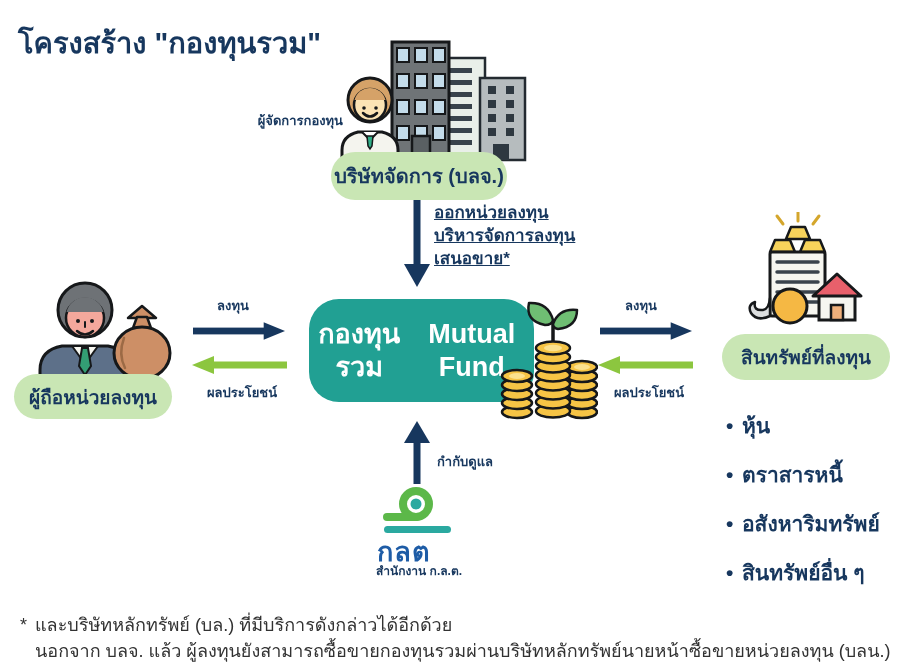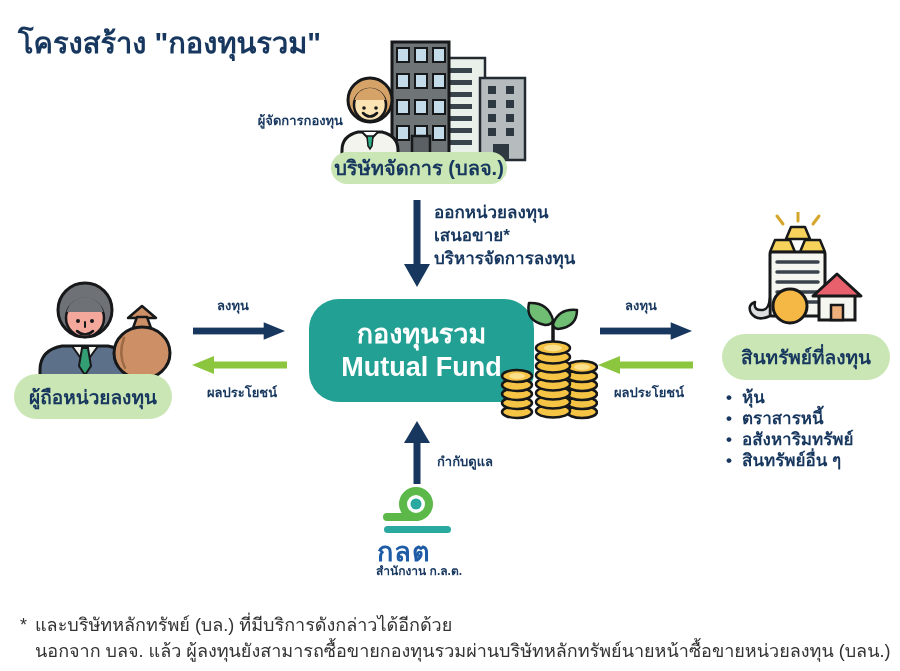--- a/index.html
+++ b/index.html
@@ -7,52 +7,52 @@
     --sec-green:#5cb849; --sec-teal:#2aa9a0; --sec-blue:#1e5ca6; --footnote:#323232;
   }
   *{box-sizing:border-box; margin:0; padding:0;}
   body{background:#fff; font-family:"Liberation Sans","DejaVu Sans",sans-serif;}
   #stage{position:relative; width:900px; height:671px; background:#ffffff; overflow:hidden;}
   .abs{position:absolute;}
   .title{left:18px; top:20px; font-size:29px; font-weight:bold; color:var(--navy); white-space:nowrap;}
   .small-label{position:absolute; font-size:13px; font-weight:bold; color:var(--navy); white-space:nowrap;}
   .pill{position:absolute; background:var(--pill); border-radius:26px; display:flex; align-items:center; justify-content:center;
         font-weight:bold; color:var(--navy); white-space:nowrap; z-index:6;}
-  .mgmt-pill{left:331px; top:152px; width:176px; height:32px; font-size:20px;}
+  .mgmt-pill{left:331px; top:152px; width:176px; height:48px; font-size:20px;}
   .holder-pill{left:14px; top:374px; width:158px; height:45px; font-size:19px;}
   .assets-pill{left:722px; top:334px; width:168px; height:46px; font-size:19px;text-align:right;}
   .icon{position:absolute;}
   .icon svg{display:block; width:100%; height:100%;}
   .buildings-icon{left:330px; top:38px; width:212px; height:127px; z-index:2;}
   .holder-icon{left:30px; top:280px; width:150px; height:104px; z-index:2;}
   .coins-icon{left:498px; top:296px; width:100px; height:124px; z-index:7;}
   .assets-icon{left:743px; top:212px; width:128px; height:126px; z-index:2;}
   .sec-logo{left:383px; top:487px; width:72px; height:46px;}
   .arrow{position:absolute;}
   .arrow svg{display:block; width:100%; height:100%;}
   .down-arrow{left:404px; top:200px; width:26px; height:87px;}
   .up-arrow{left:404px; top:421px; width:26px; height:63px;}
   .l-navy-arrow{left:193px; top:322px; width:92px; height:18px;}
   .l-green-arrow{left:192px; top:356px; width:95px; height:18px;}
   .r-navy-arrow{left:600px; top:322px; width:92px; height:18px;}
   .r-green-arrow{left:598px; top:356px; width:95px; height:18px;}
   .f-navy{fill:var(--navy);} .f-green{fill:var(--green);}
-  .duties{position:absolute; left:434px; top:201px; font-size:17px; font-weight:bold; color:var(--navy); line-height:23px; white-space:nowrap;}
+  .duties{position:absolute; left:434px; top:201px; font-size:17px; font-weight:bold; color:var(--navy); line-height:23px; white-space:nowrap;text-decoration:underline;}
   .fund-box{position:absolute; left:309px; top:299px; width:225px; height:103px; background:var(--teal); border-radius:30px;
-            display:flex; flex-direction:column; align-items:center; justify-content:center; z-index:5;
+            display:flex; flex-direction:row; align-items:center; justify-content:center; z-index:5;
             color:#ffffff; font-weight:bold; font-size:27px; line-height:33px; text-align:center;}
   .manager-label{left:205px; top:110px; width:138px; text-align:right;}
   .lbl-center{text-align:center;}
   .l-invest-label{left:187px; top:295px; width:92px;}
   .l-benefit-label{left:187px; top:382px; width:110px;}
   .r-invest-label{left:595px; top:295px; width:92px;}
   .r-benefit-label{left:594px; top:382px; width:110px;}
   .supervise-label{left:437px; top:451px;}
   .asset-items{position:absolute; left:726px; top:387px; list-style:none; z-index:2;}
-  .asset-items li{position:relative; padding-left:16px; font-size:17px; font-weight:bold; color:var(--navy); line-height:21px; white-space:nowrap;}
+  .asset-items li{position:relative; padding-left:16px; font-size:21px; font-weight:bold; color:var(--navy); line-height:21px; white-space:nowrap;margin-top:28px;}
   .asset-items li::before{content:"\2022"; position:absolute; left:0; top:0; color:var(--navy);}
   .sec-text{position:absolute; left:377px; top:530px; width:84px; font-size:27px; font-weight:bold;
             color:var(--sec-blue); letter-spacing:1px;}
   .sec-office{position:absolute; left:337px; top:561px; width:164px; text-align:center; font-size:12px; font-weight:bold; color:var(--navy); white-space:nowrap;}
   .footnote{position:absolute; left:20px; top:612px; width:872px; display:flex; gap:8px;
             font-size:18px; color:var(--footnote); line-height:26px;}
   .footnote .marker{flex:0 0 auto;}
 </style>
 </head>
 <body>
@@ -120,22 +120,22 @@
   <div class="pill mgmt-pill">บริษัทจัดการ (บลจ.)</div>
 
   <span class="arrow down-arrow">
     <svg viewBox="0 0 26 87" xmlns="http://www.w3.org/2000/svg">
       <rect x="9.5" y="0" width="7" height="66" class="f-navy"></rect>
       <polygon points="0,64 26,64 13,87" class="f-navy"></polygon>
     </svg>
   </span>
   <div class="duties">
     <div>ออกหน่วยลงทุน</div>
+    <div>บริหารจัดการลงทุน</div>
     <div>เสนอขาย*</div>
-    <div>บริหารจัดการลงทุน</div>
   </div>
 
   <span class="icon holder-icon">
     <svg viewBox="0 0 150 104" xmlns="http://www.w3.org/2000/svg">
       <circle cx="55" cy="30" r="27" fill="#6e7276" stroke="#16181a" stroke-width="3"></circle>
       <circle cx="55" cy="38" r="19" fill="#f4a89c" stroke="#16181a" stroke-width="2.5"></circle>
       <path d="M 36.5 32 A 19 19 0 0 1 73.5 32 Z" fill="#6e7276"></path>
       <circle cx="48" cy="41" r="2" fill="#16181a"></circle>
         <circle cx="62" cy="41" r="2" fill="#16181a"></circle>
       <path d="M 55 42 L 55 47" fill="none" stroke="#16181a" stroke-width="2" stroke-linecap="round"></path>

